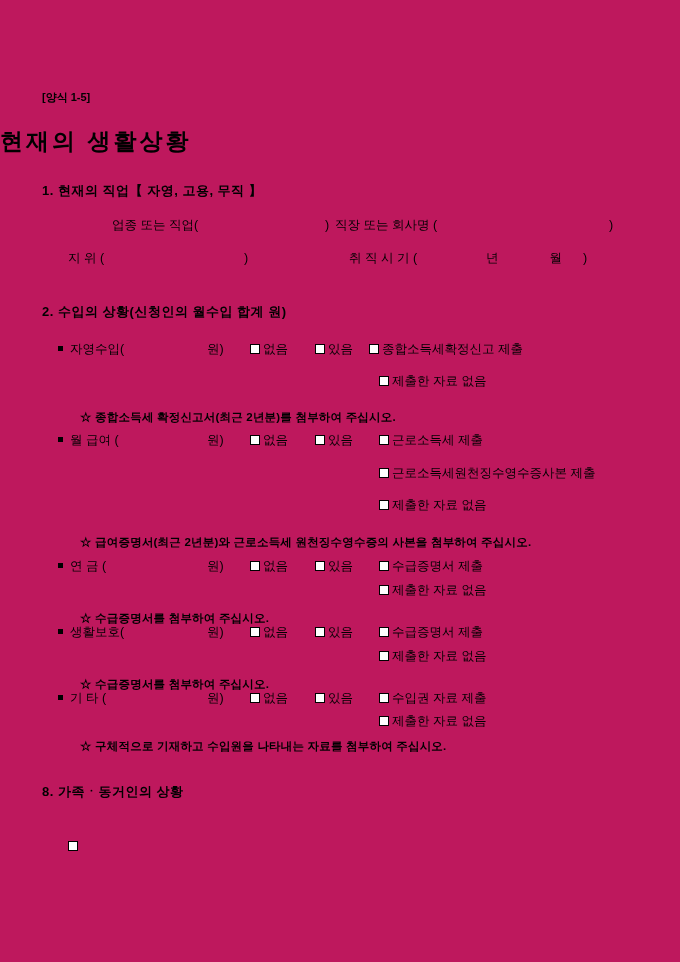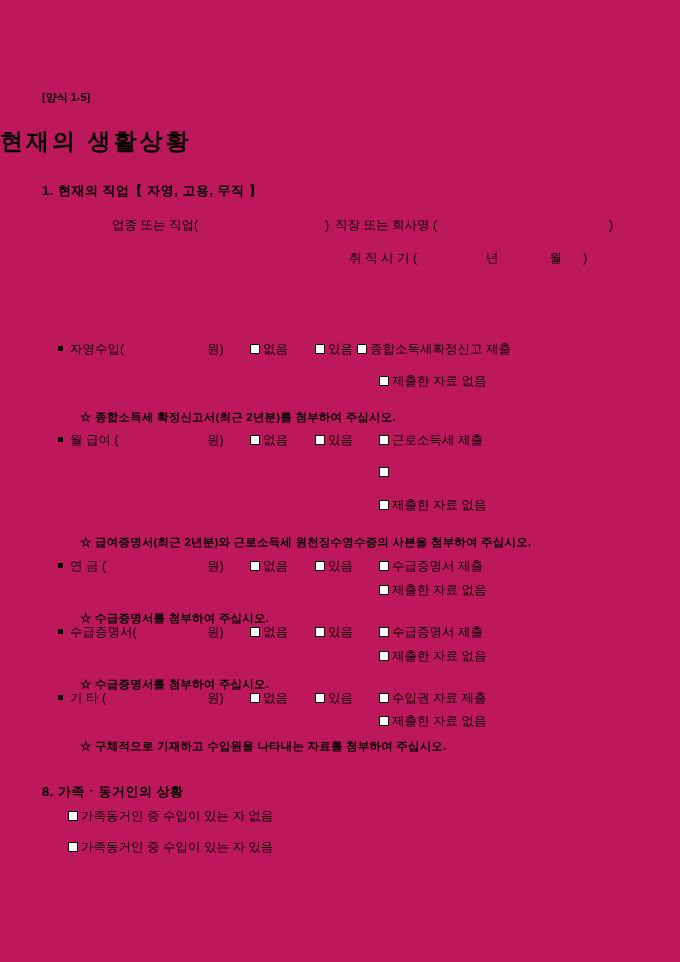--- a/index.html
+++ b/index.html
@@ -115,42 +115,48 @@
   <div class="line row1a">
     <span>업종 또는 직업(</span>
     <span style="display:inline-block;width:120px;"></span>
     <span>)</span>
   </div>
   <div class="line row1b">
     <span>직장 또는 회사명 (</span>
     <span style="display:inline-block;width:165px;"></span>
     <span>)</span>
   </div>
+  <div class="line row1c">
+    <span>지  위  (</span>
+    <span style="display:inline-block;width:133px;"></span>
+    <span>)</span>
+  </div>
   <div class="line row1d">
     <span>취 직 시 기   (</span>
     <span style="display:inline-block;width:62px;"></span>
     <span>년</span>
     <span style="display:inline-block;width:44px;"></span>
     <span>월</span>
     <span style="display:inline-block;width:14px;"></span>
     <span>)</span>
   </div>
 
+  <div class="sec-head sec2">2. 수입의 상황(신청인의 월수입 합계                 원)</div>
 
   <div class="bullet" style="left:58px; top:341px;text-align:center;">
     <span class="sq"></span><span>자영수입(</span>
   </div>
   <div class="amt" style="left:207px; top:341px;">원)</div>
   <div class="cb" style="left:250px; top:341px;">
     <span class="cbox"></span><span>없음</span>
   </div>
   <div class="cb" style="left:315px; top:341px;">
     <span class="cbox"></span><span>있음</span>
   </div>
-  <div class="cb" style="left:357px; top:341px;">
+  <div class="cb" style="left:369px; top:341px;">
     <span class="cbox"></span><span>종합소득세확정신고 제출</span>
   </div>
   <div class="cb" style="left:379px; top:373px;">
     <span class="cbox"></span><span>제출한 자료 없음</span>
   </div>
   <div class="note" style="left:80px; top:410px;">☆  종합소득세 확정신고서(최근 2년분)를 첨부하여 주십시오.</div>
 
   <div class="bullet" style="left:58px; top:432px;">
     <span class="sq"></span><span>월 급여 (</span>
   </div>
@@ -158,21 +164,21 @@
   <div class="cb" style="left:250px; top:432px;">
     <span class="cbox"></span><span>없음</span>
   </div>
   <div class="cb" style="left:315px; top:432px;">
     <span class="cbox"></span><span>있음</span>
   </div>
   <div class="cb" style="left:379px; top:432px;">
     <span class="cbox"></span><span>근로소득세 제출</span>
   </div>
   <div class="cb" style="left:379px; top:465px;">
-    <span class="cbox"></span>
+    <span class="cbox"></span><span>근로소득세원천징수영수증사본 제출</span>
   </div>
   <div class="cb" style="left:379px; top:497px;">
     <span class="cbox"></span><span>제출한 자료 없음</span>
   </div>
   <div class="note" style="left:80px; top:535px;">☆  급여증명서(최근 2년분)와 근로소득세 원천징수영수증의 사본을 첨부하여 주십시오.</div>
 
   <div class="bullet" style="left:58px; top:558px;">
     <span class="sq"></span><span>연     금 (</span>
   </div>
   <div class="amt" style="left:207px; top:558px;">원)</div>
@@ -184,21 +190,21 @@
   </div>
   <div class="cb" style="left:379px; top:558px;">
     <span class="cbox"></span><span>수급증명서 제출</span>
   </div>
   <div class="cb" style="left:379px; top:582px;">
     <span class="cbox"></span><span>제출한 자료 없음</span>
   </div>
   <div class="note" style="left:80px; top:611px;">☆  수급증명서를 첨부하여 주십시오.</div>
 
   <div class="bullet" style="left:58px; top:624px;">
-    <span class="sq"></span><span>수급증명서(</span>
+    <span class="sq"></span><span>생활보호(</span>
   </div>
   <div class="amt" style="left:207px; top:624px;">원)</div>
   <div class="cb" style="left:250px; top:624px;">
     <span class="cbox"></span><span>없음</span>
   </div>
   <div class="cb" style="left:315px; top:624px;">
     <span class="cbox"></span><span>있음</span>
   </div>
   <div class="cb" style="left:379px; top:624px;">
     <span class="cbox"></span><span>수급증명서 제출</span>
@@ -220,20 +226,17 @@
   </div>
   <div class="cb" style="left:379px; top:690px;">
     <span class="cbox"></span><span>수입권 자료 제출</span>
   </div>
   <div class="cb" style="left:379px; top:713px;">
     <span class="cbox"></span><span>제출한 자료 없음</span>
   </div>
   <div class="note" style="left:80px; top:739px;text-align:right;">☆  구체적으로 기재하고 수입원을 나타내는 자료를 첨부하여 주십시오.</div>
 
   <div class="sec-head sec3">8. 가족ㆍ동거인의 상황</div>
-  <div class="cb" style="left:68px; top:808px;">
-    <span class="cbox"></span><span>가족동거인 중 수입이 있는 자 없음</span>
-  </div>
   <div class="cb" style="left:68px; top:839px;">
-    <span class="cbox"></span><span>가족동거인 중 수입이 있는 자 있음</span>
+    <span class="cbox"></span>
   </div>
 
 </div>
 
 </body></html>

